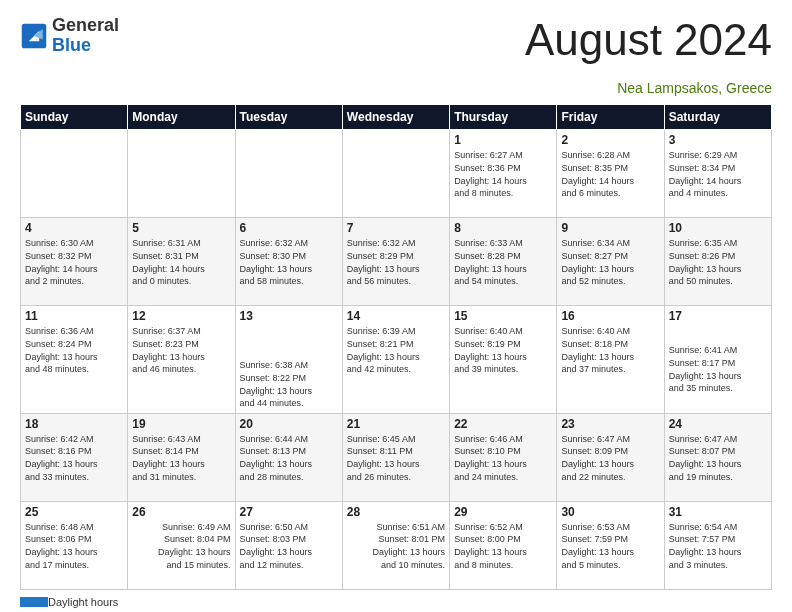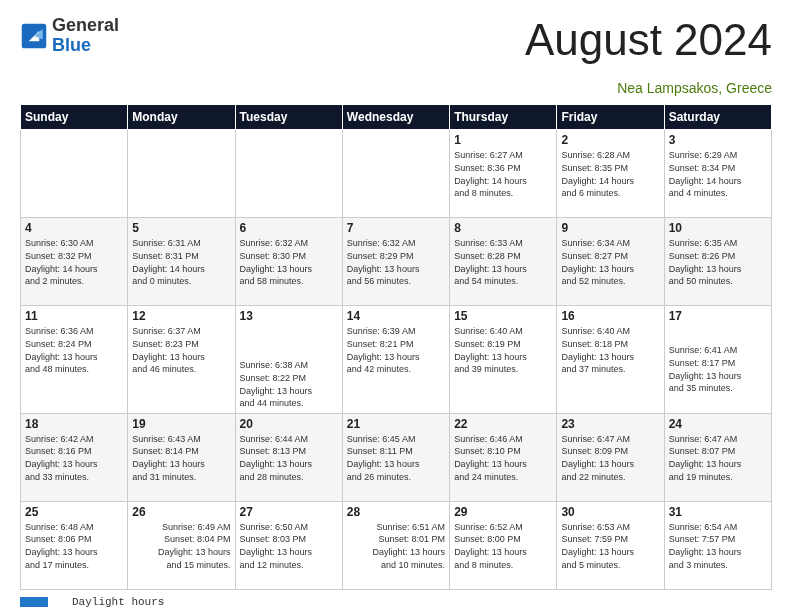--- a/index.html
+++ b/index.html
@@ -92,22 +92,21 @@
       color: #333;
       line-height: 1.4;
     }
     .empty {
       background: #fff !important;
     }
     .footer {
       margin-top: 6px;
       display: flex;
       align-items: center;
-      gap: 24px;
-      font-family: Liberation Mono, monospace;
+      gap: 0;
     }
     .legend-box {
       width: 28px;
       height: 10px;
       background: #2176c7;
       display: inline-block;
     }
     .legend-text {
       font-size: 11px;
       color: #333;

